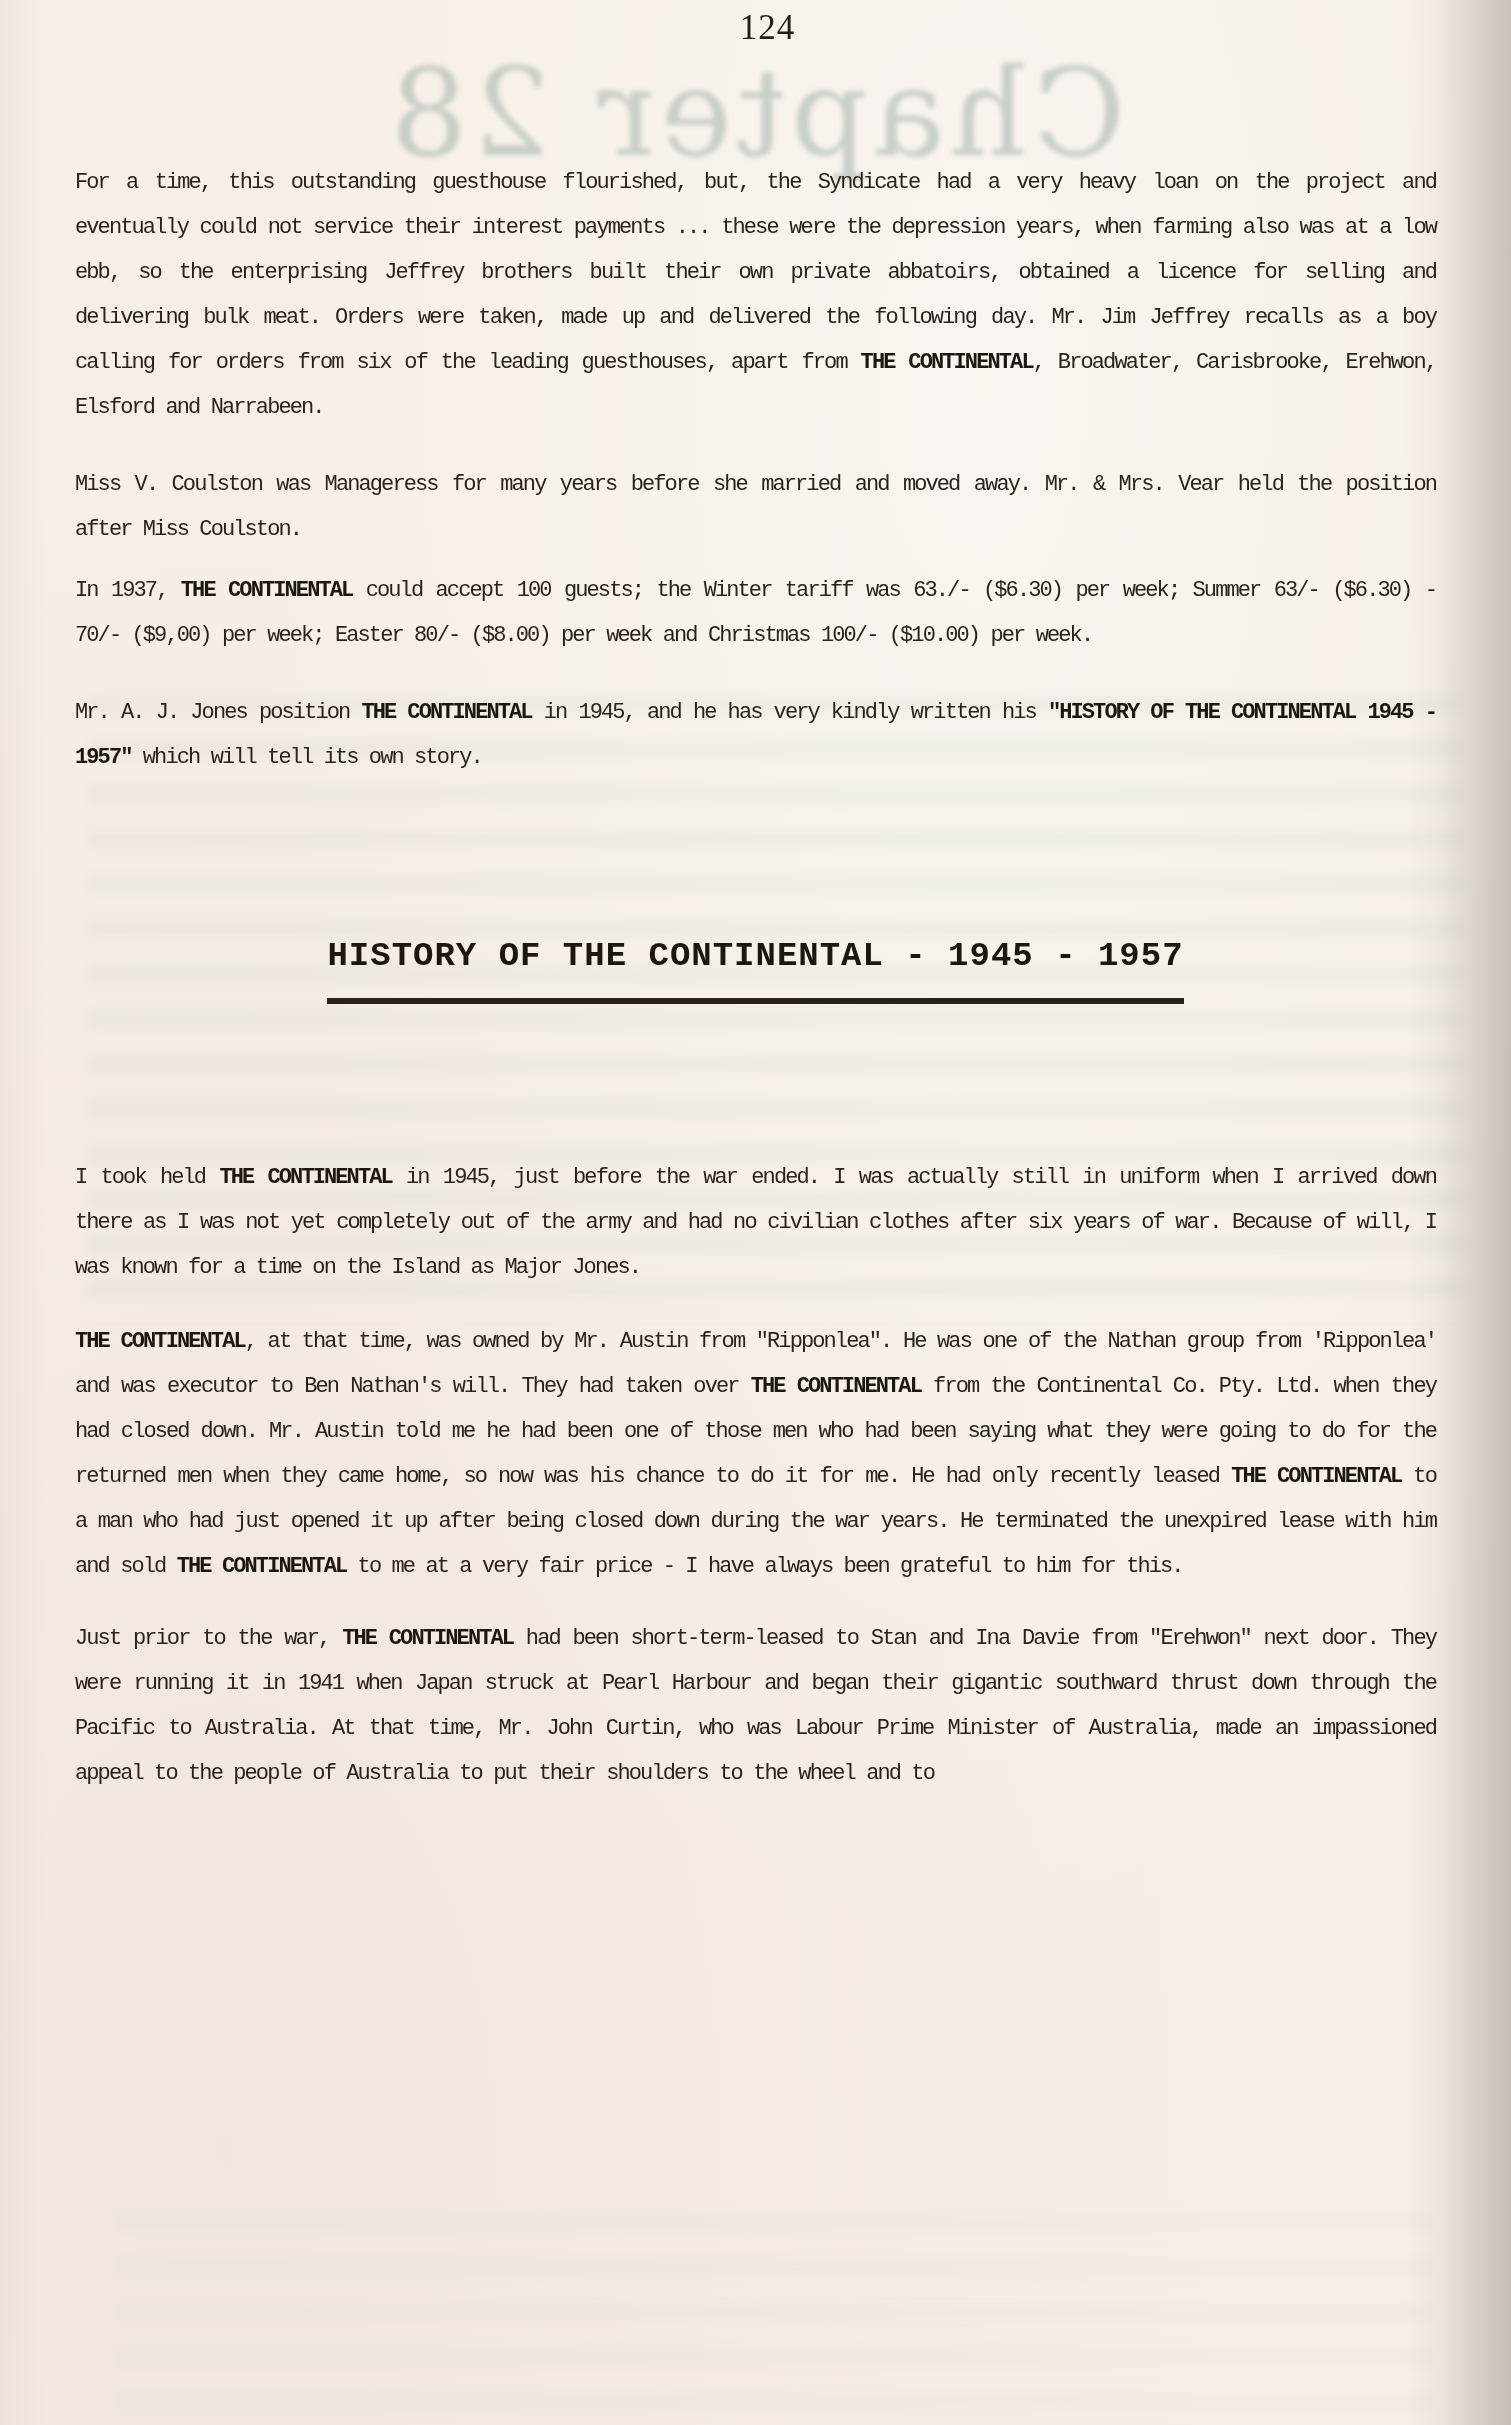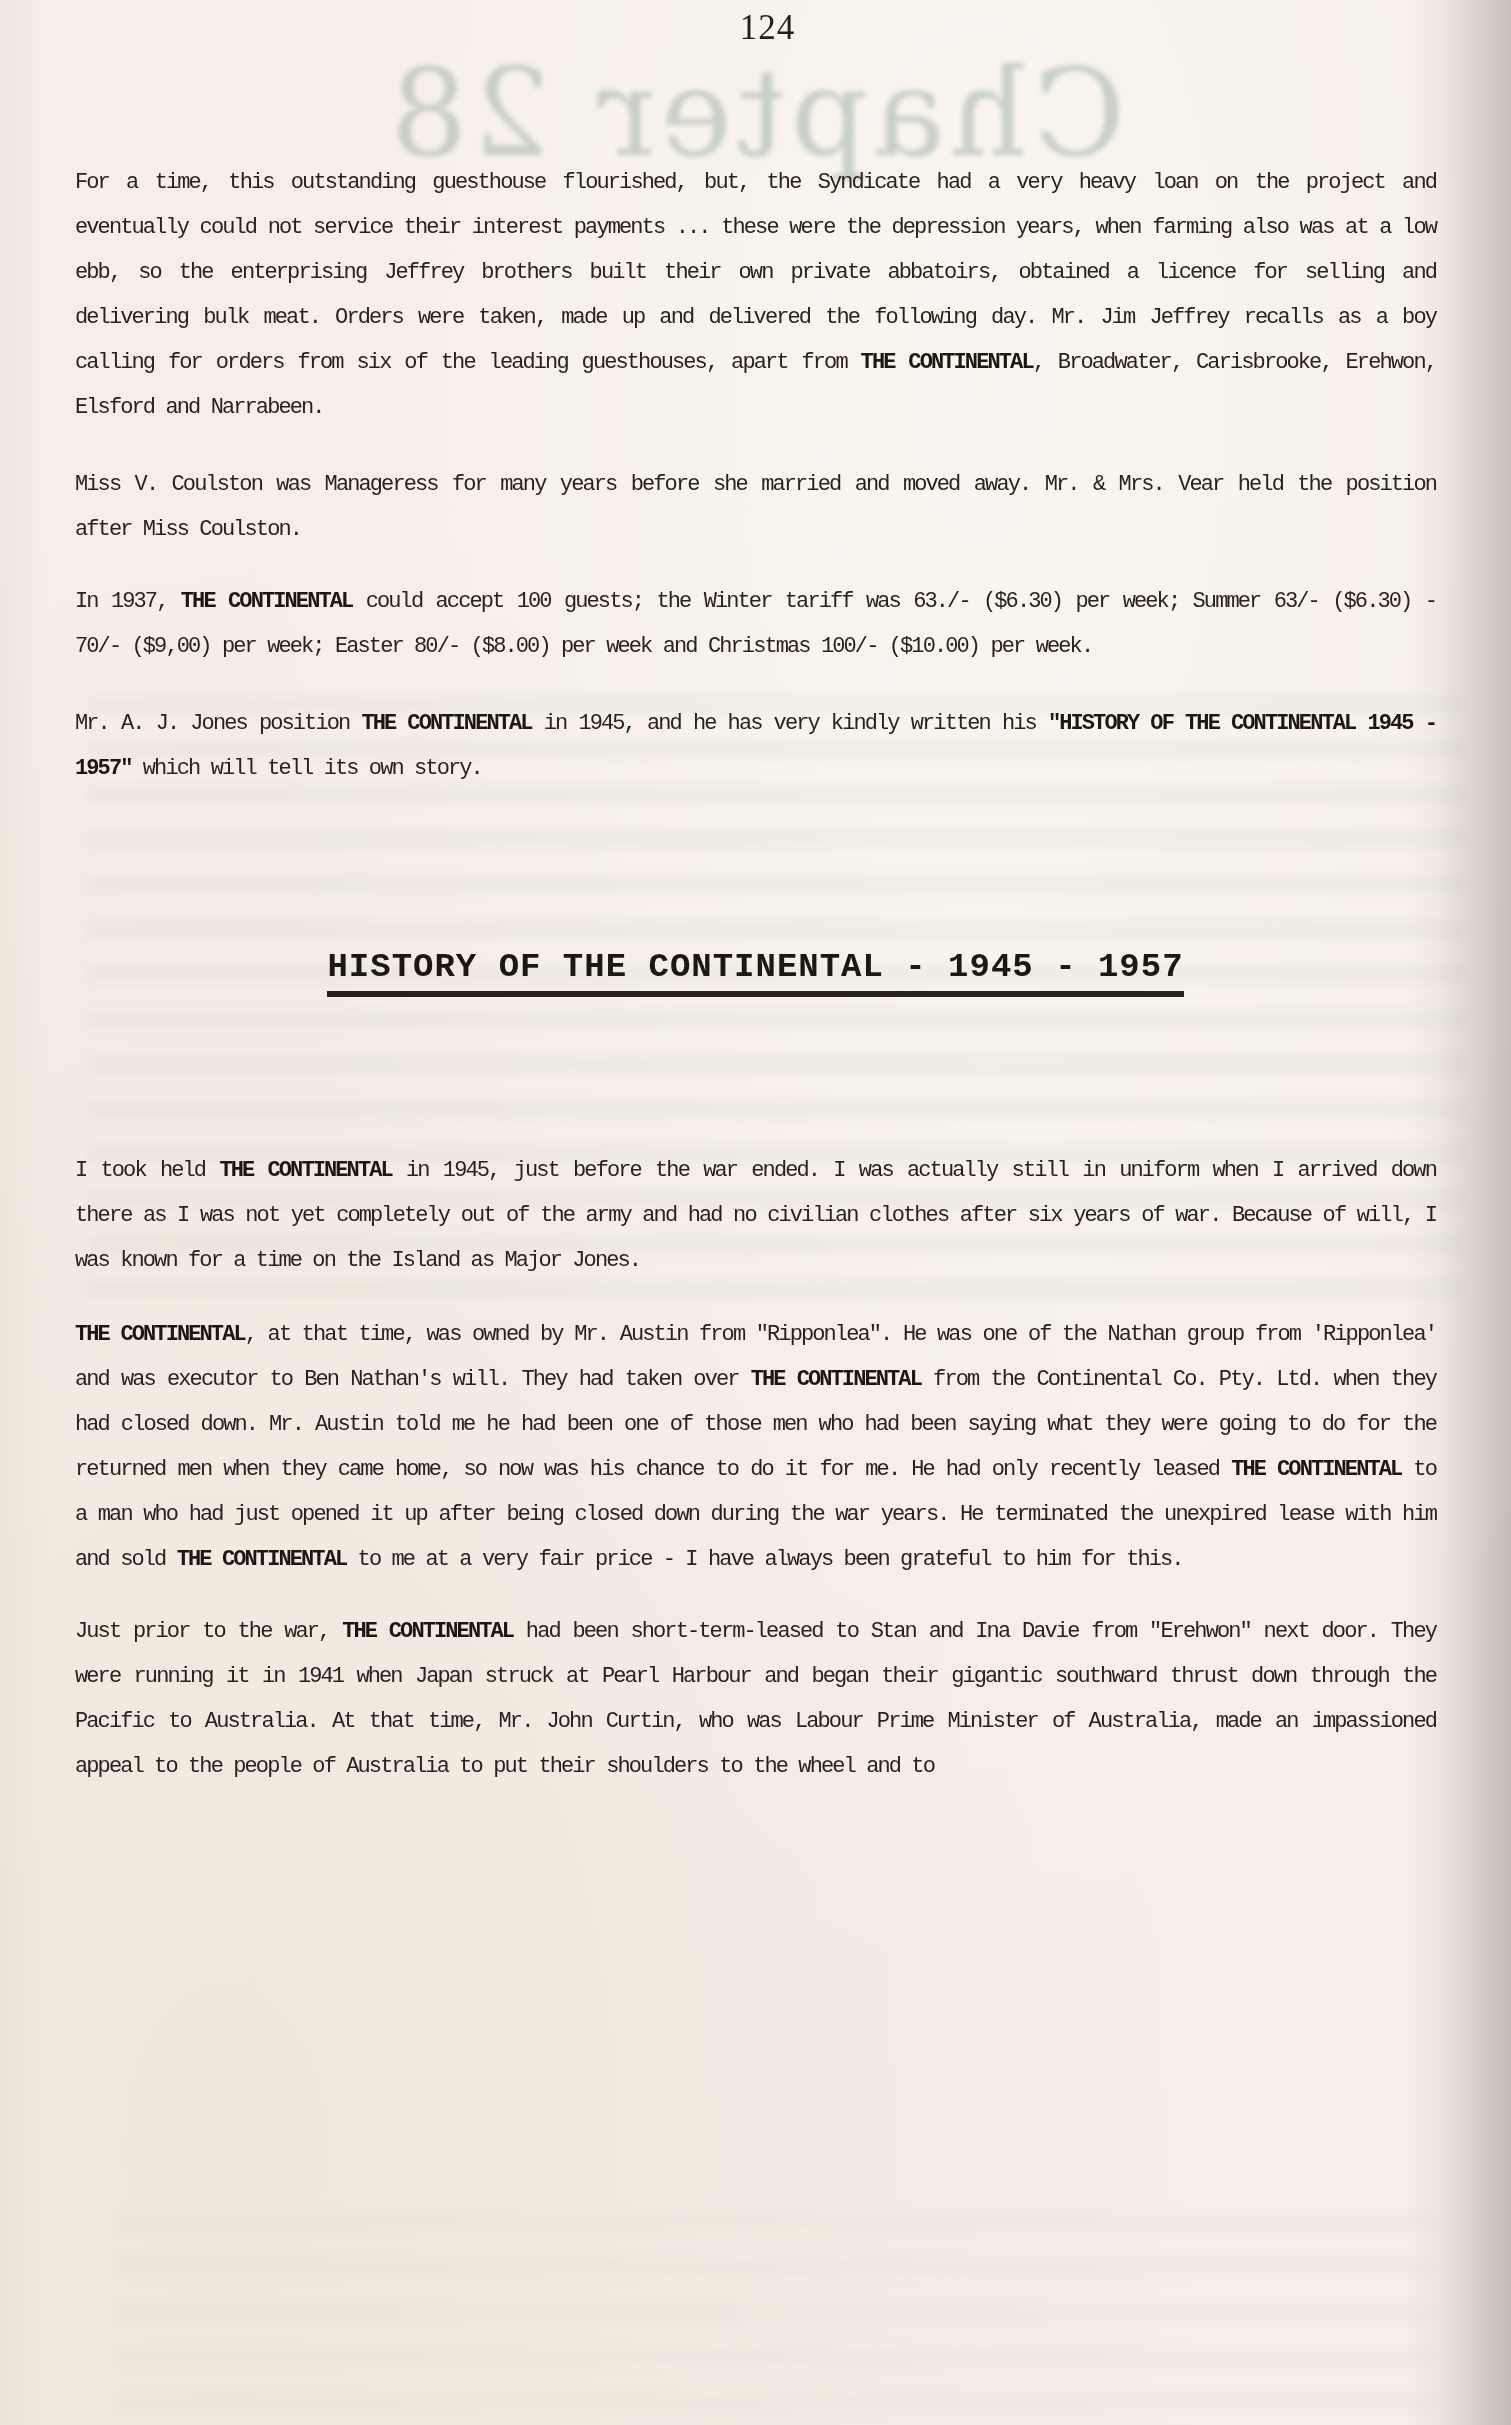--- a/index.html
+++ b/index.html
@@ -71,40 +71,40 @@
     font-size: 22px;
     line-height: 45px;
     letter-spacing: -1.9px;
     text-align: justify;
     color: #2a221c;
     margin: 0;
   }
   .para .b { font-weight: 700; color: #1d1712; }
 
   #para-0 { margin-bottom: 32px; }
-  #para-1 { margin-bottom: 27px; }
+  #para-1 { margin-bottom: 16px; }
   #para-2 { margin-bottom: 32px; }
   #para-3 { margin-bottom: 28px; }
   #para-4 { margin-bottom: 154px; }
   #para-5 { margin-bottom: 29px; }
   #para-6 { margin-bottom: 27px; }
 
   .heading-row {
     text-align: center;
     margin: 0 0 151px 0;
   }
   .section-heading {
     display: inline-block;
     font-size: 34px;
     line-height: 45px;
     font-weight: 700;
     letter-spacing: 1px;
     color: #1d1712;
     border-bottom: 6.3px solid #2a221c;
-    padding-bottom: 1px;
+    padding-bottom: 19px;
   }
 </style>
 </head>
 <body>
 
 <div class="ghost-chapter">Chapter 28</div>
 <div class="ghost-lines" id="ghost-band-1"></div>
 <div class="ghost-lines" id="ghost-band-2"></div>
 
 <div class="right-edge-shadow"></div>

